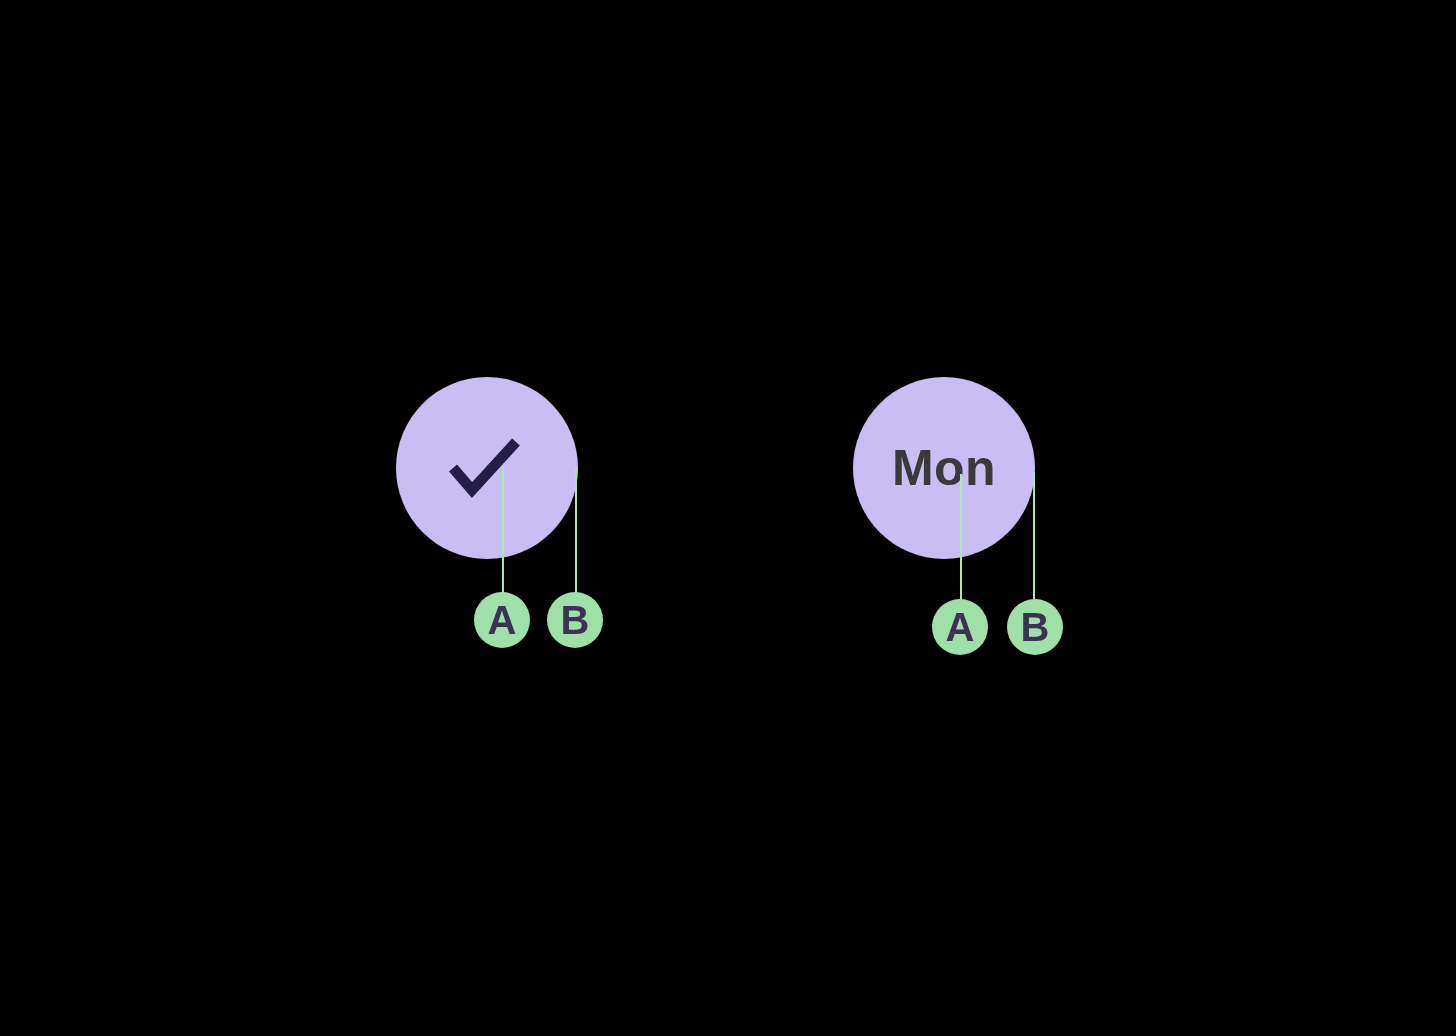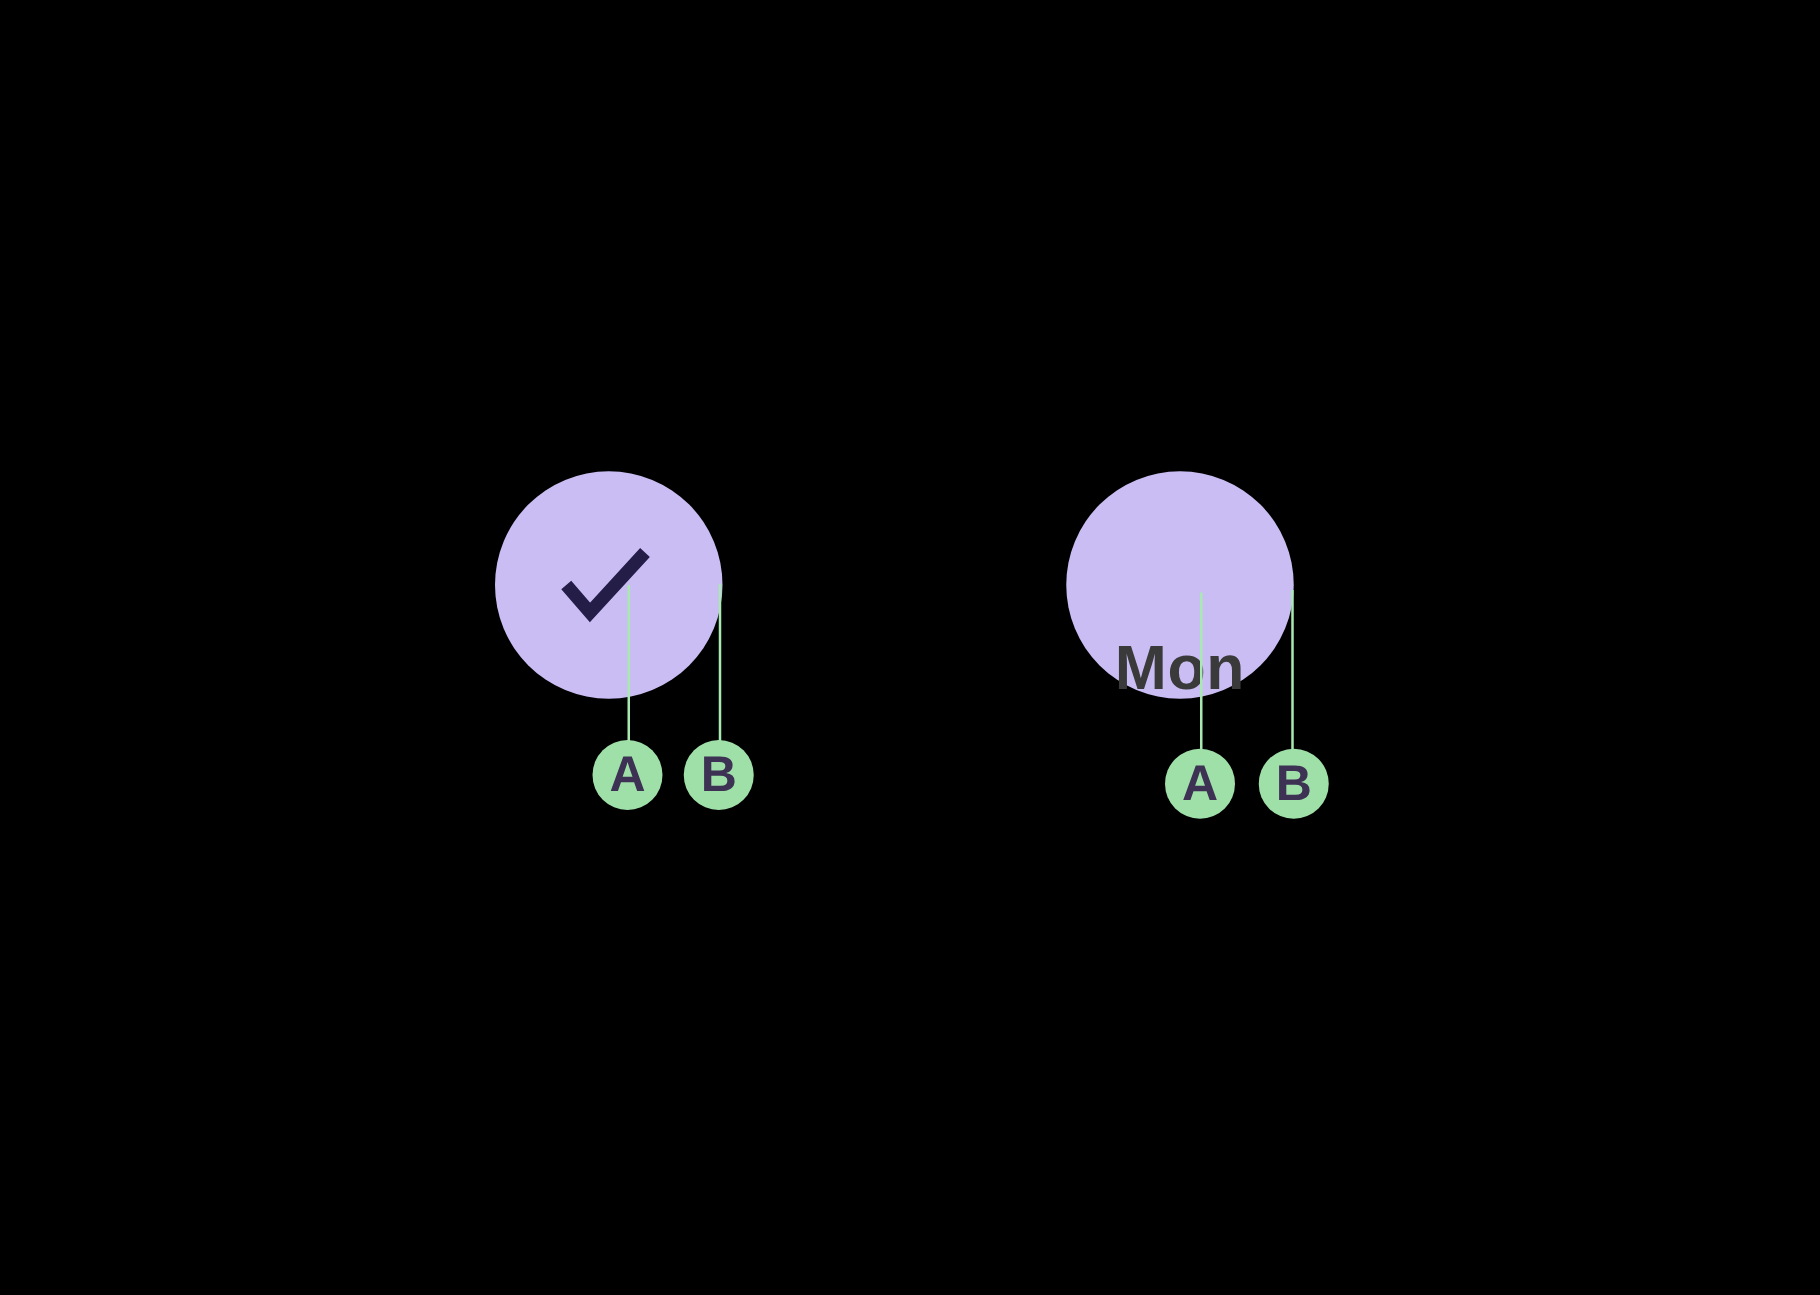--- a/index.html
+++ b/index.html
@@ -21,21 +21,21 @@
     overflow: hidden;
     font-family: "Liberation Sans", "DejaVu Sans", sans-serif;
   }
   .node-circle {
     position: absolute;
     width: 182px;
     height: 182px;
     border-radius: 50%;
     background: var(--node-fill);
     display: flex;
-    align-items: flex-end;
+    align-items: center;
     justify-content: center;
   }
   .node-circle .node-label-text {
     color: var(--node-label);
     font-size: 50px;
     font-weight: 700;
     letter-spacing: 0.5px;
     line-height: 1;
   }
   .check-icon-svg {

